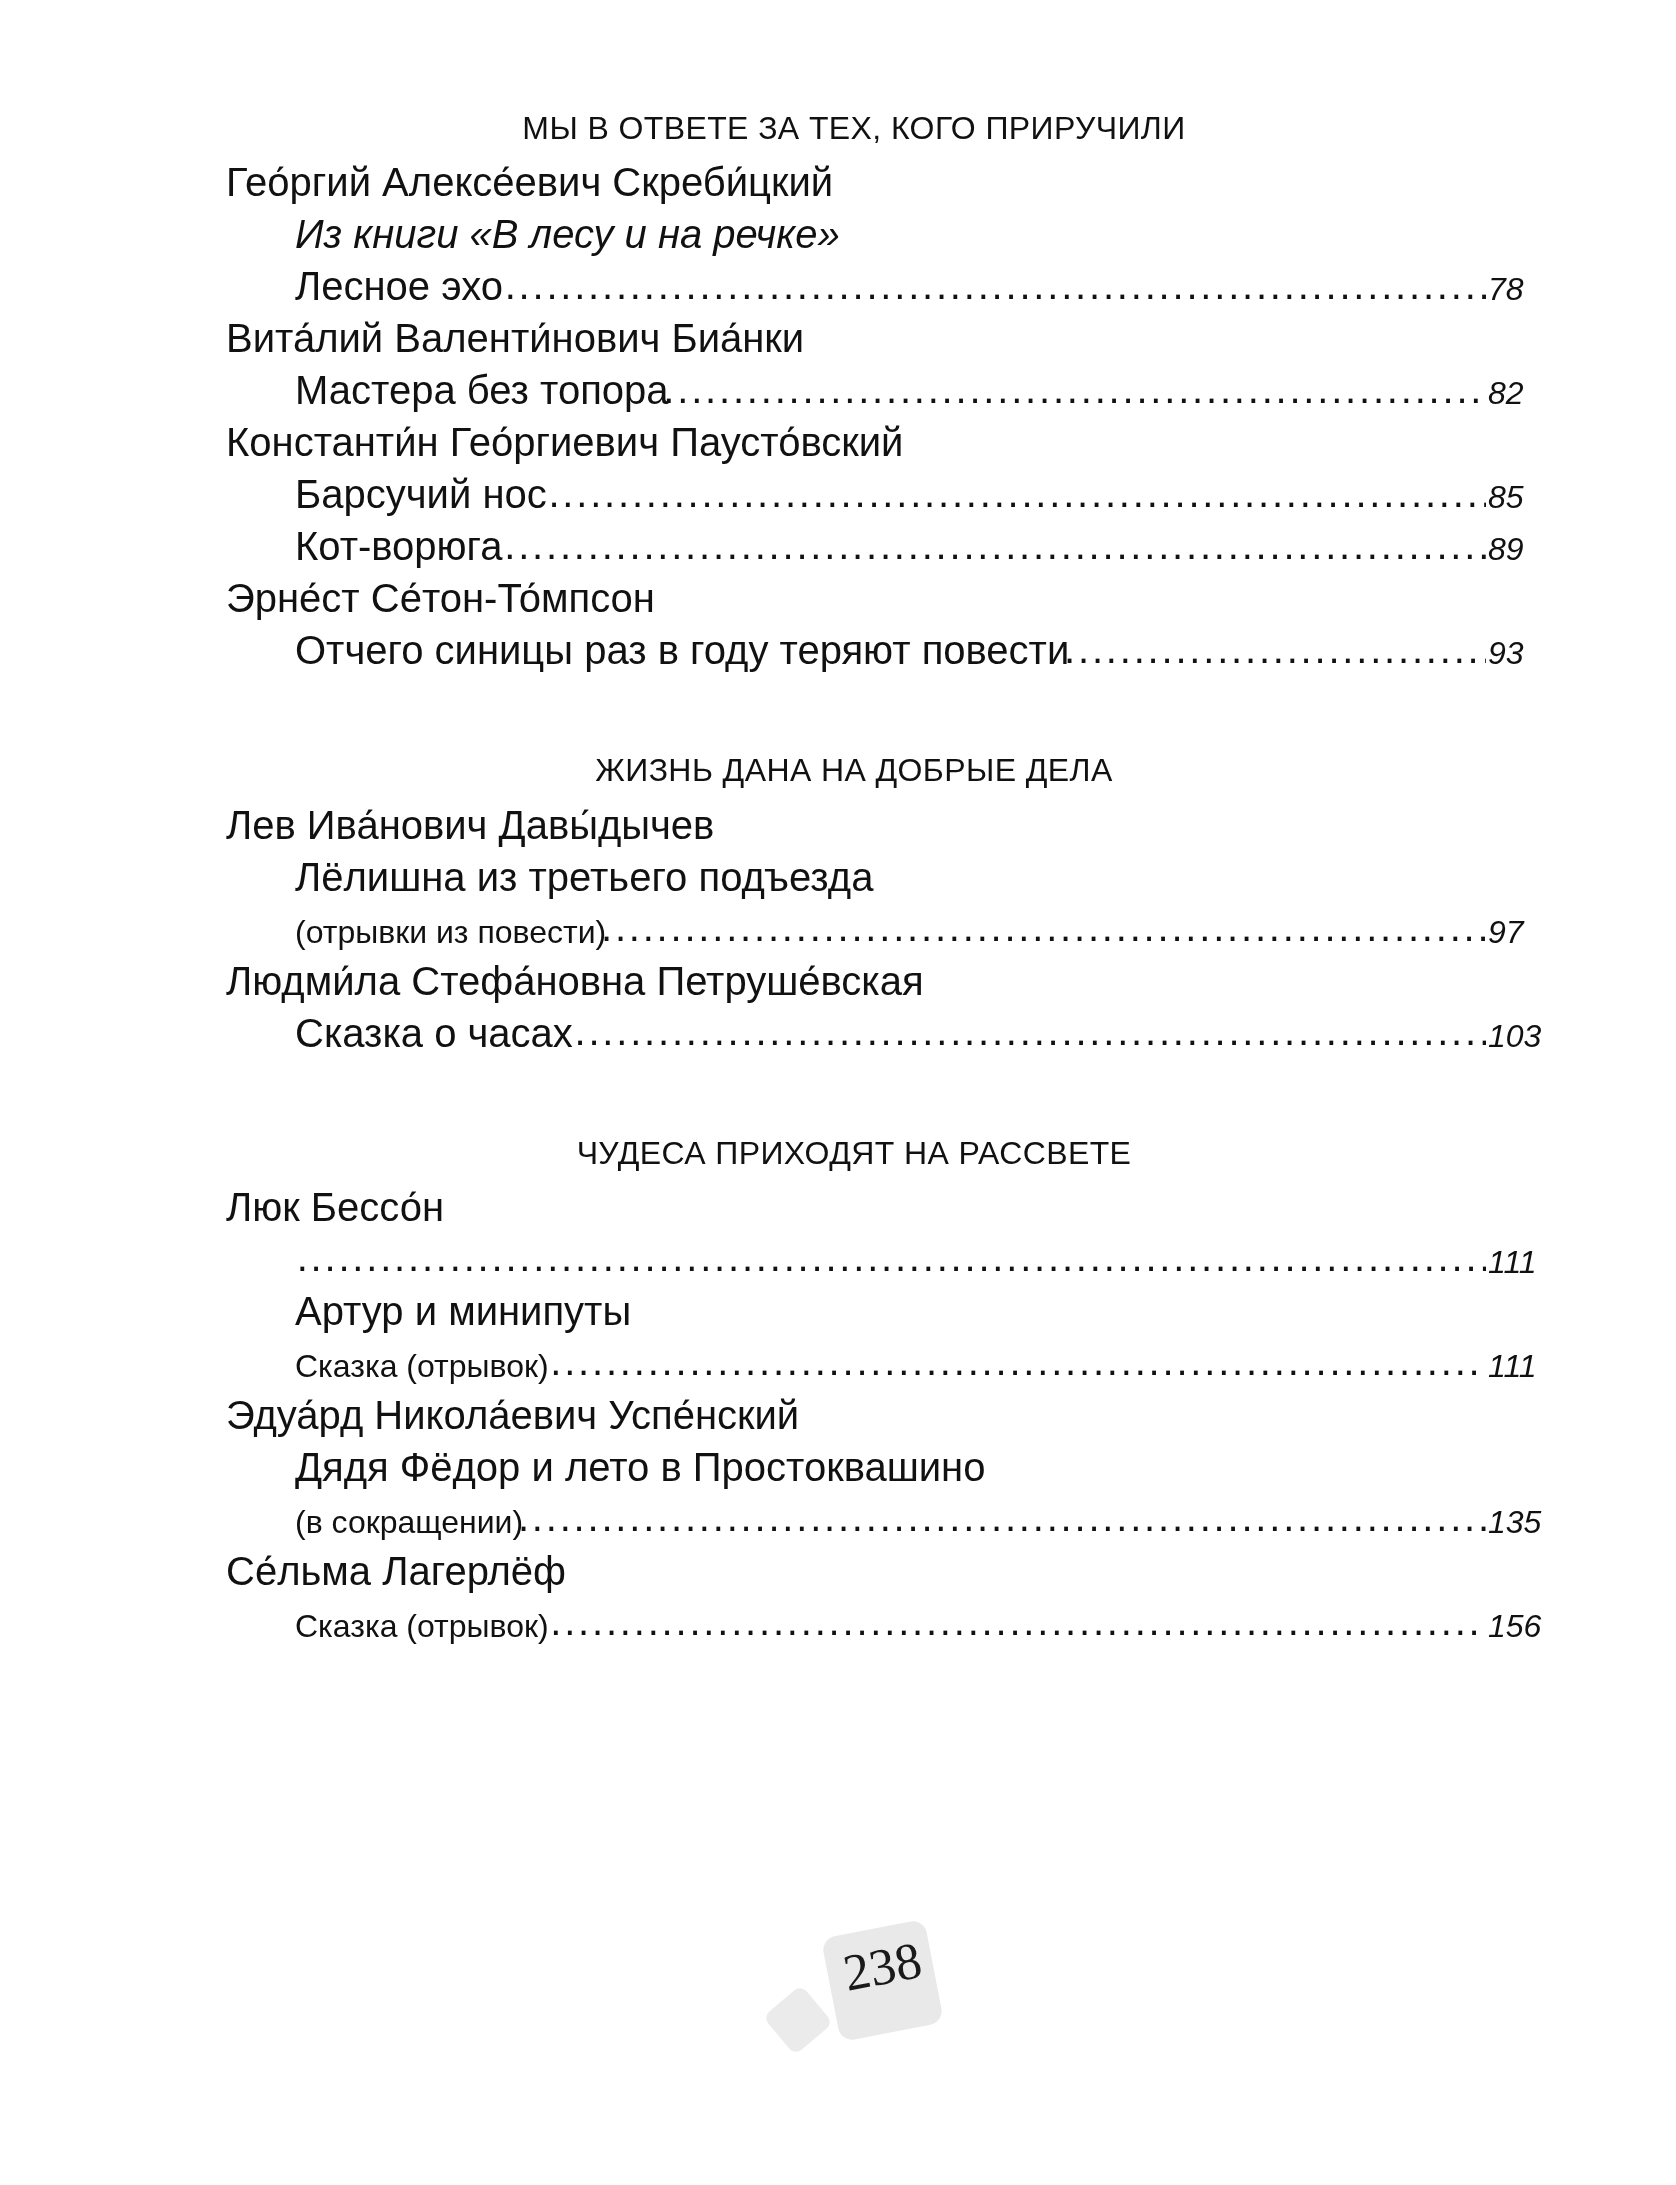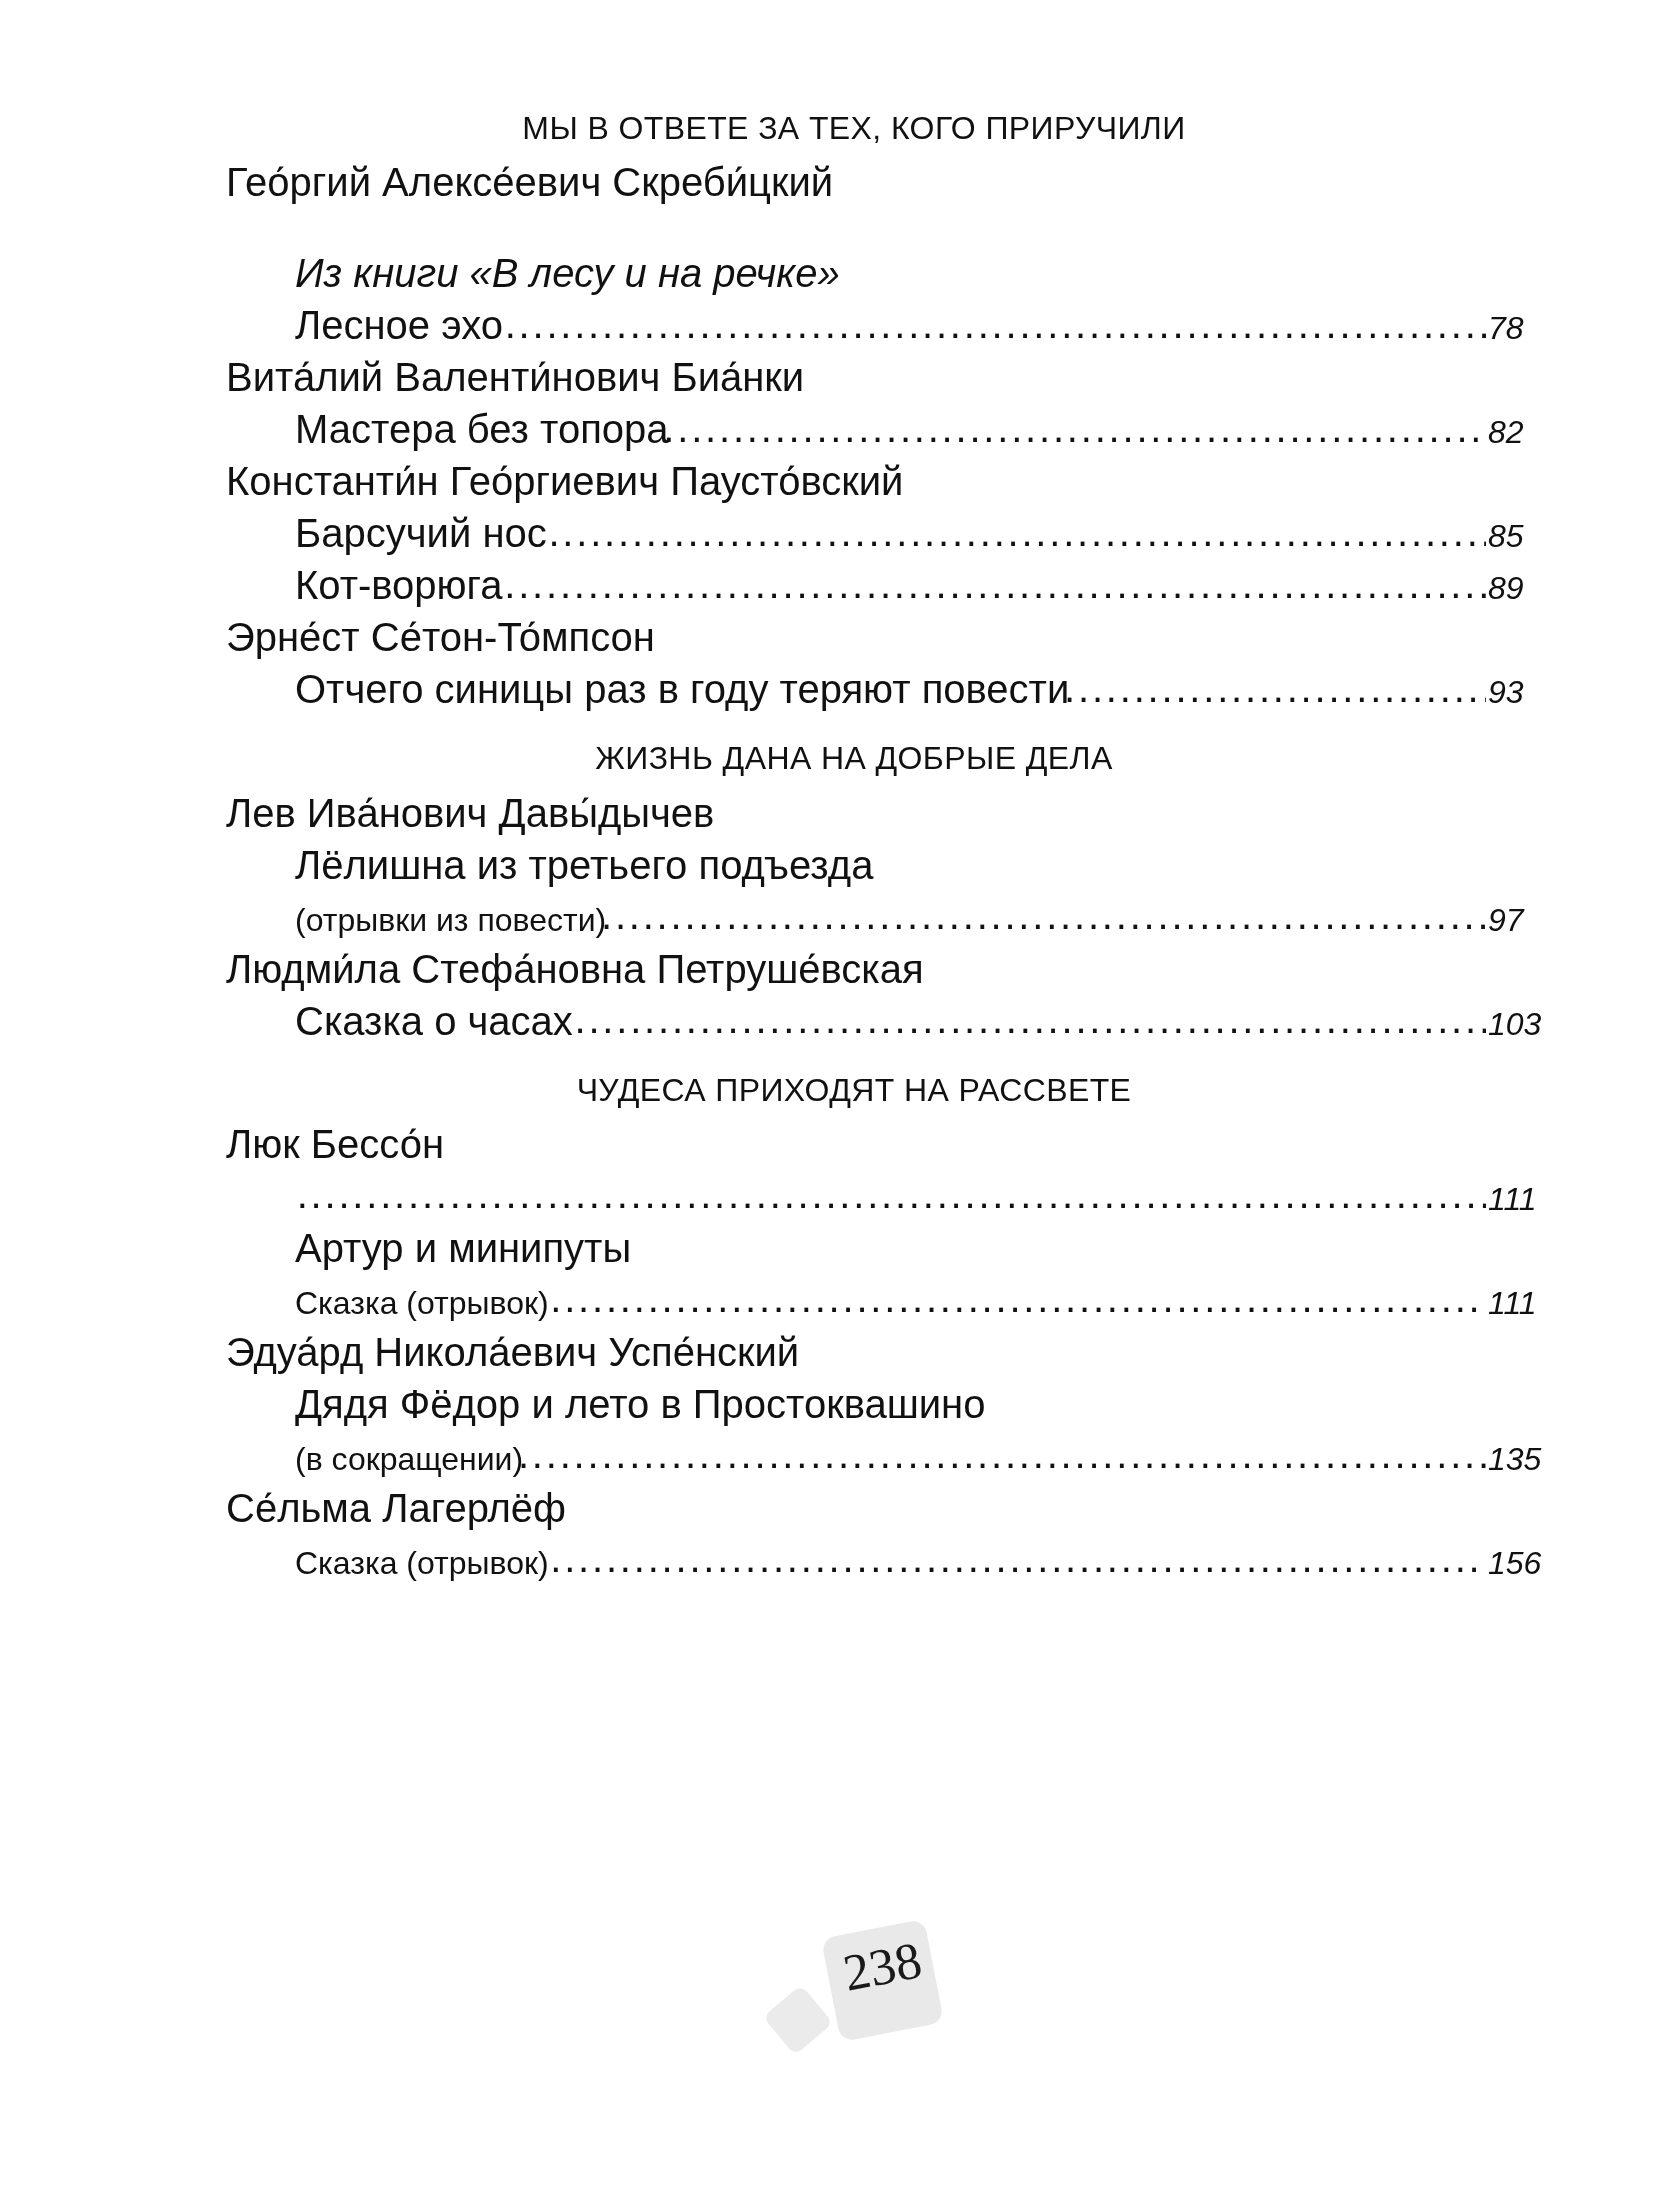--- a/index.html
+++ b/index.html
@@ -38,21 +38,21 @@
     font-size: 32px;
     letter-spacing: 0.4px;
     text-align: center;
     width: 1222px;
     margin: 0 0 8.6px 0;
     padding-left: 17px;
     line-height: 1.18;
     white-space: nowrap;
     font-weight: 400;
   }
-  .section-head.gap-top { margin-top: 25px; }
+  .section-head.gap-top { margin-top: 76px; }
 
   
   .author {
     font-size: 40px;
     line-height: 1.30;
     margin: 0;
     padding: 0;
     white-space: nowrap;
     font-weight: 400;
   }
@@ -95,21 +95,21 @@
     white-space: nowrap;
     font-style: italic;
   }
 
   
   .plain {
     font-size: 40px;
     line-height: 1.30;
     white-space: nowrap;
   }
-  .plain.ital { font-style: italic; margin-top: 39px; }
+  .plain.ital { font-style: italic; }
 
   
   .folio {
     position: absolute;
     left: 0;
     top: 1889px;
     width: 1677px;
     height: 215px;
   }
   .folio .sq-big {

